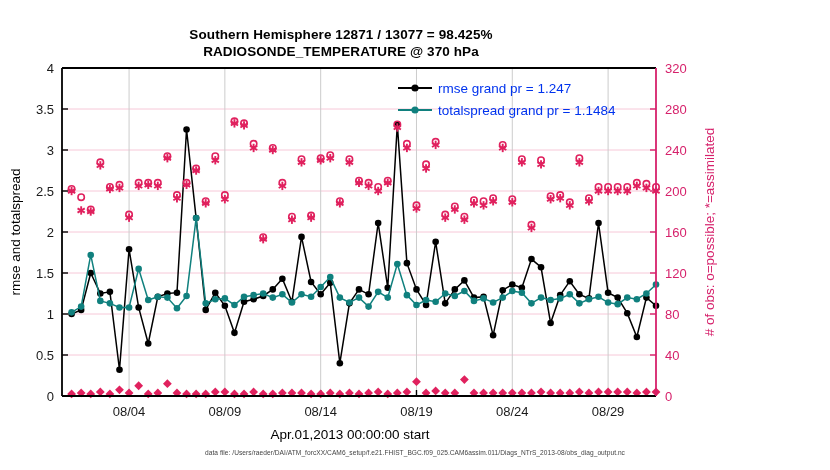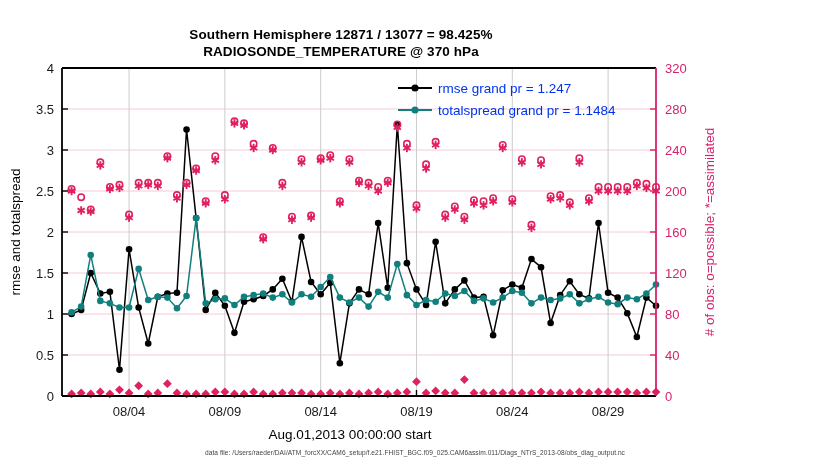--- a/index.html
+++ b/index.html
@@ -562,15 +562,15 @@
           <text x="438" y="93" class="axtxt leg">rmse grand pr = 1.247</text>
         </g>
         <g>
           <line x1="398" x2="432" y1="110" y2="110" stroke="#10807e" stroke-width="2.2"></line>
           <circle cx="415" cy="110" r="3.6" fill="#10807e"></circle>
           <text x="438" y="115" class="axtxt leg">totalspread grand pr = 1.1484</text>
         </g>
       </g>
   </svg>
 
-  <div id="xlabel">Aug.01,2013 00:00:00 start</div>
+  <div id="xlabel">Apr.01,2013 00:00:00 start</div>
   <div id="footer">data file: /Users/raeder/DAI/ATM_forcXX/CAM6_setup/f.e21.FHIST_BGC.f09_025.CAM6assim.011/Diags_NTrS_2013-08/obs_diag_output.nc</div>
 </div>
 
 </body></html>

